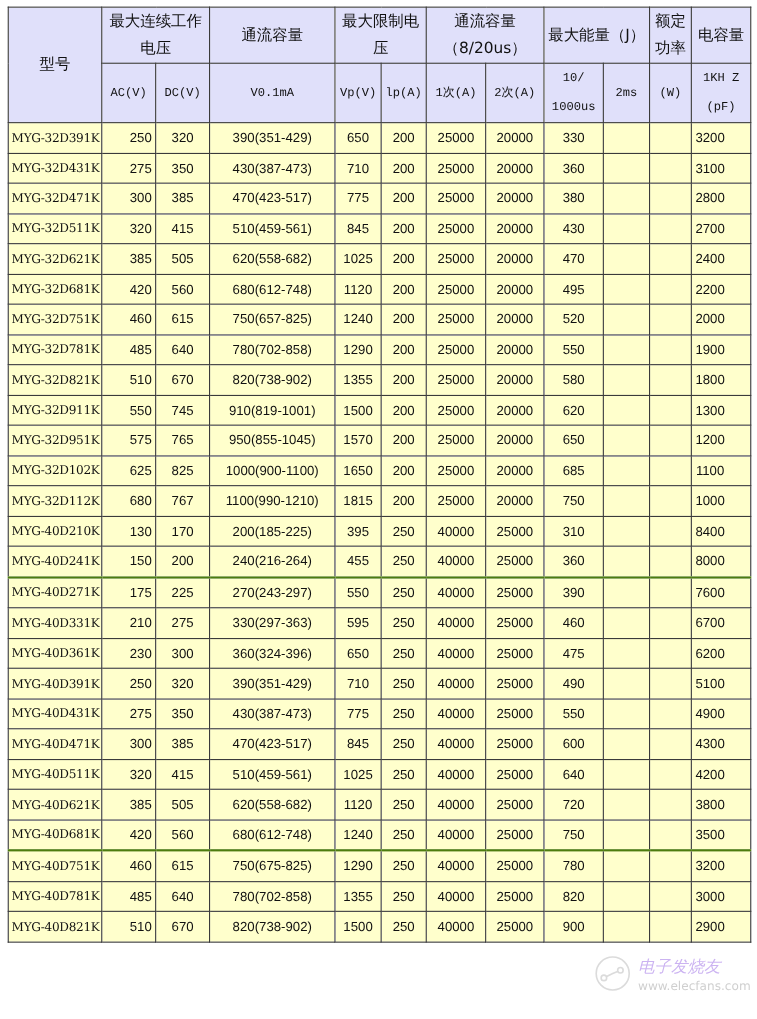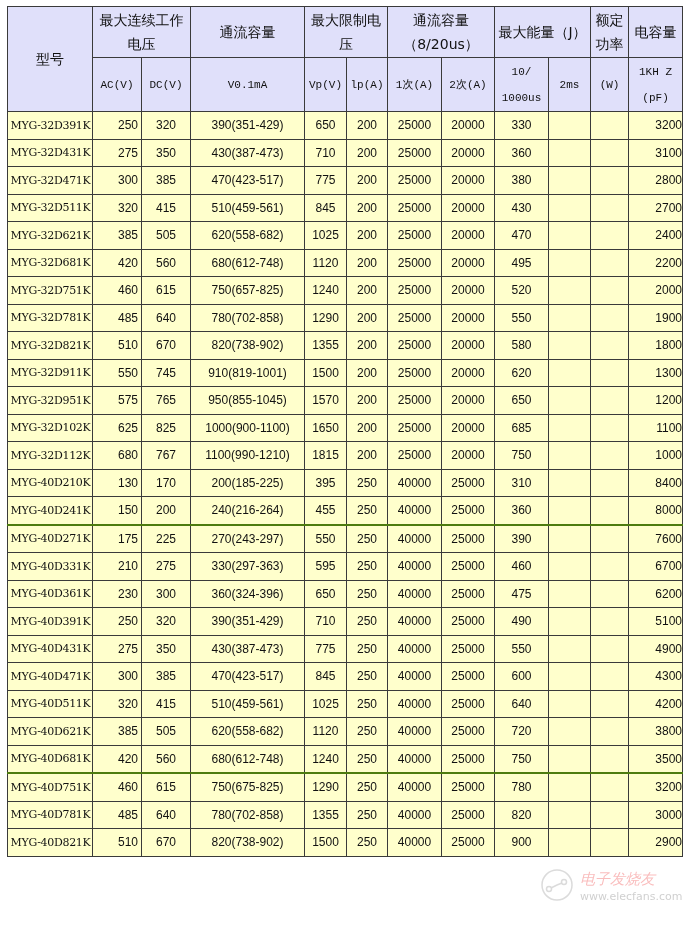--- a/index.html
+++ b/index.html
@@ -13,25 +13,25 @@
                   font-family: "DejaVu Sans", sans-serif; line-height: 24px; text-align: center; }
   table.spec th.sub { font-size: 11px; font-family: Liberation Mono, monospace; line-height: 26px; }
   table.spec th.wrap { white-space: normal; }
   tr.h1 th { height: 50px; }
   tr.h2 th { height: 53px; }
   table.spec td { background: #ffffcc; height: 26.5px; font-size: 12px; text-align: center;
                   font-family: "Liberation Sans", sans-serif; }
   table.spec td.model { text-align: center; padding-left: 1px; font-size: 11px;
                         font-family: "DejaVu Serif", serif; letter-spacing: -0.3px; }
   table.spec td.ac { text-align: right; padding-right: 3px; }
-  table.spec td.cap { text-align: right; padding-right: 0; margin-left: 28px; }
+  table.spec td.cap { padding-right: 20px; margin-left: 28px; }
   tr.thick-top td { border-top: 2px solid #4d7c0f; }
   .watermark { position: absolute; left: 540px; top: 868px; width: 140px; height: 40px; opacity: 0.35; }
   .wm-logo { position: absolute; left: 0; top: 0; width: 34px; height: 34px; }
-  .wm-title { position: absolute; left: 40px; top: 2px; font-size: 15px; color: #ef4444;
+  .wm-title { position: absolute; left: 40px; top: 2px; font-size: 15px; color: #6d28d9;
               font-family: "DejaVu Sans", sans-serif; font-style: italic; }
   .wm-url { position: absolute; left: 40px; top: 22px; font-size: 11px; color: #777;
             font-family: "DejaVu Sans", sans-serif; }
 </style>
 </head>
 <body>
 
 <table class="spec">
   <colgroup>
     <col style="width:85px">

